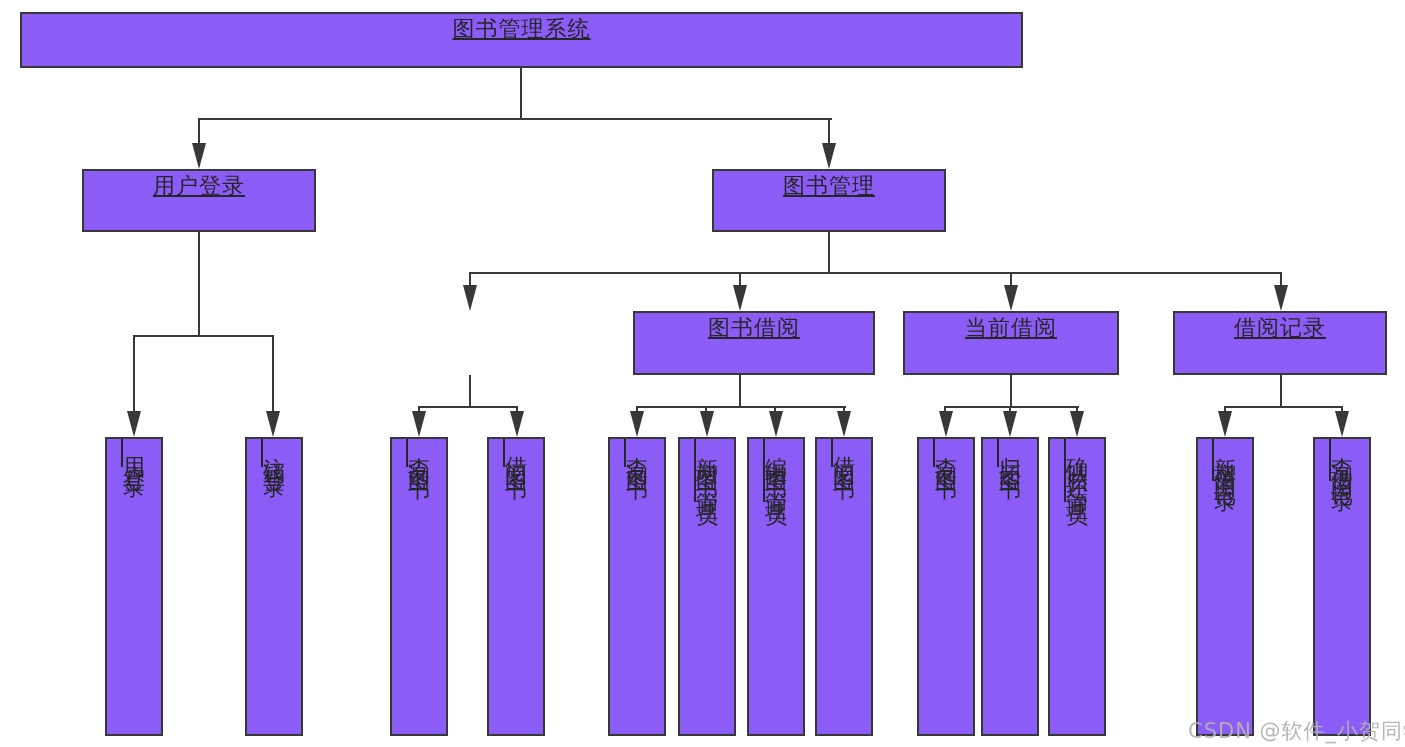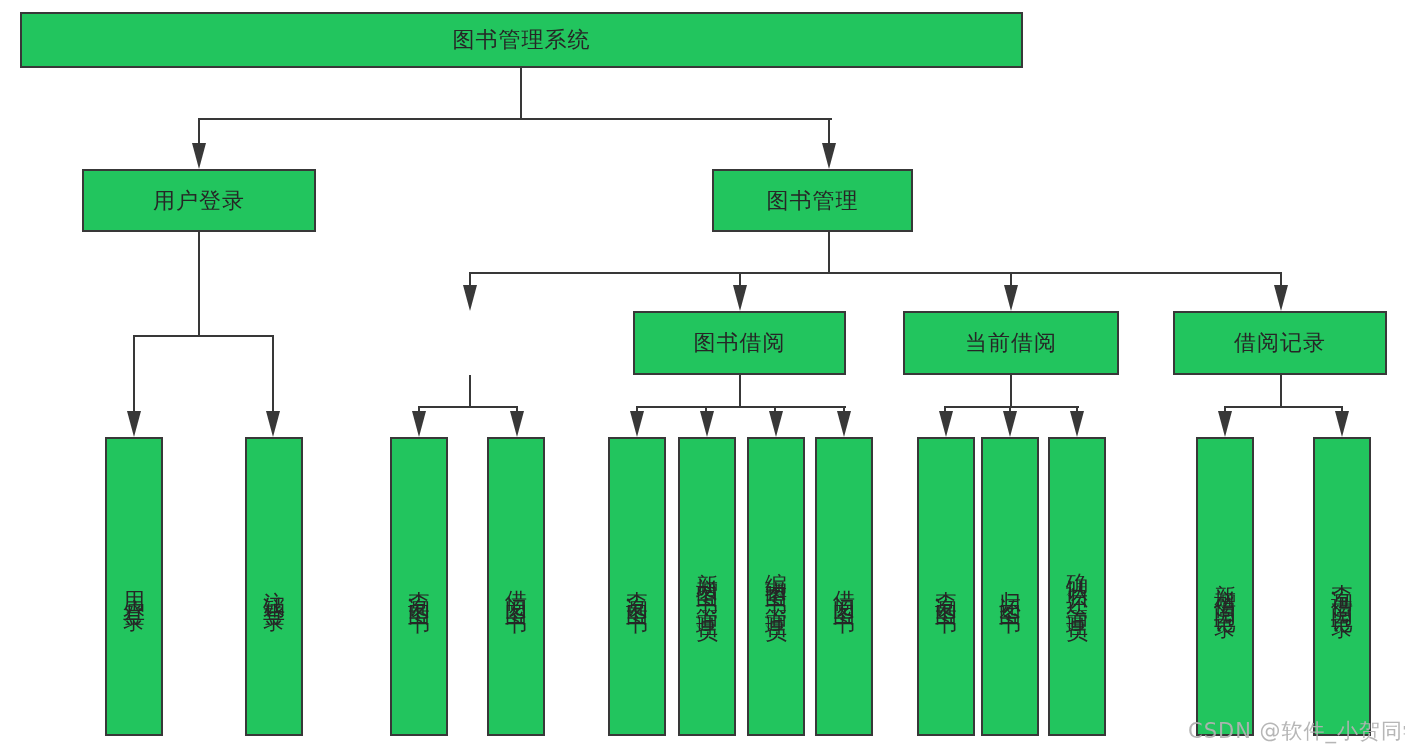--- a/index.html
+++ b/index.html
@@ -7,29 +7,29 @@
     position: relative;
     width: 1405px;
     height: 747px;
     background: #ffffff;
     font-family: "DejaVu Sans", "Liberation Sans", sans-serif;
     overflow: hidden;
   }
   .box {
     position: absolute;
     box-sizing: border-box;
-    background: #22c55e;
+    background: #8b5cf6;
     border: 2px solid #383838;
     display: flex;
-    align-items: center;
     justify-content: center;
     color: #262626;
     font-size: 22px;
     letter-spacing: 1px;
     z-index: 2;
+    text-decoration: underline;
   }
   .leaf {
     top: 437px;
     width: 58px;
     height: 299px;
   }
   .leaf .vtext {
     writing-mode: vertical-rl;
     text-orientation: mixed;
     letter-spacing: 7px;
@@ -75,21 +75,21 @@
   <div class="vline" style="left:520px; top:68px; height:52px;"></div>
   <div class="hline" style="left:198px; top:118px; width:634px;"></div>
   <div class="vline" style="left:198px; top:118px; height:28px;"></div>
   <div class="arrow" style="left:192px; top:143px;"></div>
   <div class="vline" style="left:828px; top:118px; height:28px;"></div>
   <div class="arrow" style="left:822px; top:143px;"></div>
 
   <div class="box" style="left:82px; top:169px; width:234px; height:63px;">
     <span>用户登录</span>
   </div>
-  <div class="box" style="left:712px; top:169px; width:201px; height:63px;">
+  <div class="box" style="left:712px; top:169px; width:234px; height:63px;">
     <span>图书管理</span>
   </div>
 
   <div class="vline" style="left:198px; top:232px; height:105px;"></div>
   <div class="hline" style="left:133px; top:335px; width:141px;"></div>
   <div class="vline" style="left:133px; top:335px; height:79px;"></div>
   <div class="arrow" style="left:127px; top:411px;"></div>
   <div class="vline" style="left:272px; top:335px; height:79px;"></div>
   <div class="arrow" style="left:266px; top:411px;"></div>
 
@@ -97,21 +97,21 @@
   <div class="hline" style="left:469px; top:272px; width:813px;"></div>
   <div class="vline" style="left:469px; top:272px; height:16px;"></div>
   <div class="arrow" style="left:463px; top:285px;"></div>
   <div class="vline" style="left:739px; top:272px; height:16px;"></div>
   <div class="arrow" style="left:733px; top:285px;"></div>
   <div class="vline" style="left:1010px; top:272px; height:16px;"></div>
   <div class="arrow" style="left:1004px; top:285px;"></div>
   <div class="vline" style="left:1280px; top:272px; height:16px;"></div>
   <div class="arrow" style="left:1274px; top:285px;"></div>
 
-  <div class="box" style="left:633px; top:311px; width:213px; height:64px;">
+  <div class="box" style="left:633px; top:311px; width:242px; height:64px;">
     <span>图书借阅</span>
   </div>
   <div class="box" style="left:1173px; top:311px; width:214px; height:64px;">
     <span>借阅记录</span>
   </div>
   <div class="box" style="left:903px; top:311px; width:216px; height:64px;">
     <span>当前借阅</span>
   </div>
 
   <div class="vline" style="left:469px; top:375px; height:33px;"></div>

